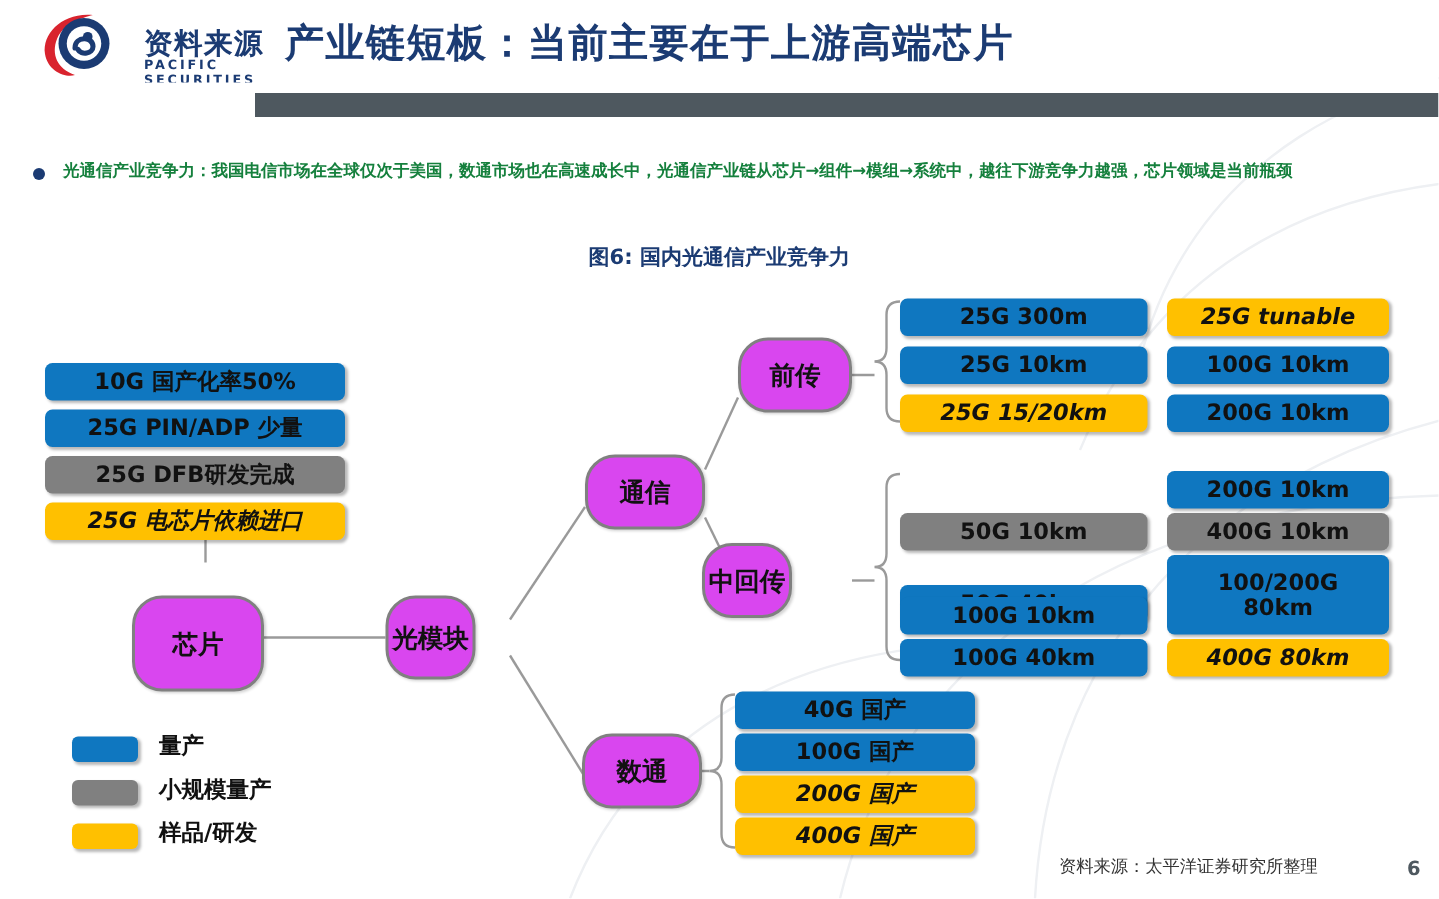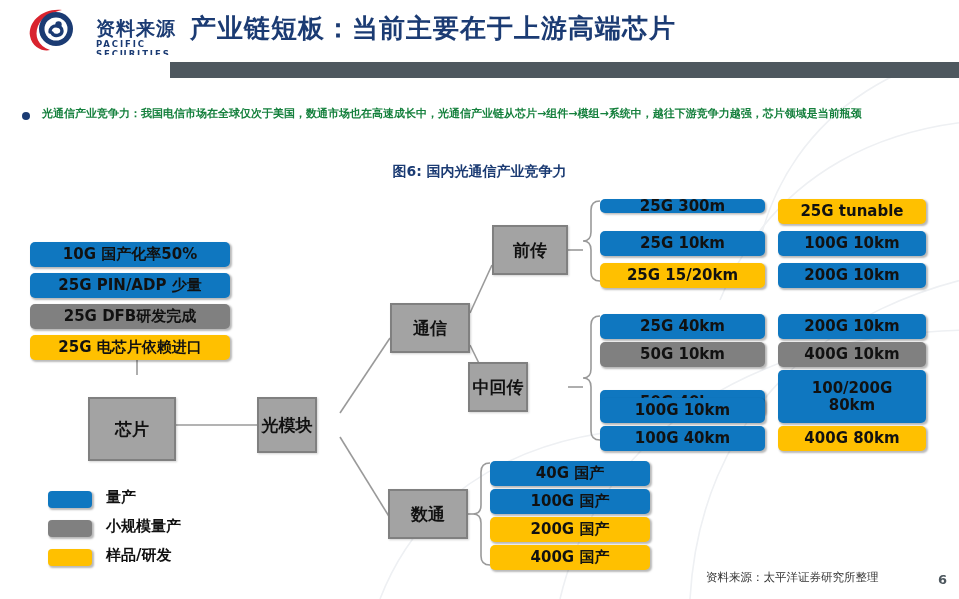--- a/index.html
+++ b/index.html
@@ -31,32 +31,32 @@
   .bullet-dot{position:absolute;left:0px;top:12px;width:8px;height:8px;border-radius:50%;background:#1b3b73;}
   .bullet-text{position:absolute;left:20px;top:0;width:860px;font-size:11px;font-weight:bold;color:#15803d;line-height:28px;}
 
   .figcap{position:absolute;left:0;top:163px;width:959px;text-align:center;font-size:14px;font-weight:bold;color:#1b3b73;}
 
   
   .diagram{position:absolute;left:0;top:185px;width:959px;height:390px;}
   .wires{position:absolute;left:0;top:0;width:959px;height:390px;}
 
   
-  .node{position:absolute;background:#a3a3a3;border:2px solid #808080;border-radius:0;
+  .node{position:absolute;background:#d946ef;border:2px solid #808080;border-radius:20px;
         display:flex;align-items:center;justify-content:center;
         font-size:17px;font-weight:bold;color:#111;box-sizing:border-box;
         box-shadow:1px 1px 2px rgba(0,0,0,.18);}
 
   
   .chip{position:absolute;border-radius:5px;display:flex;align-items:center;justify-content:center;
         font-size:15px;font-weight:bold;color:#111;text-align:center;box-sizing:border-box;
         box-shadow:1.5px 1.5px 2px rgba(0,0,0,.28);line-height:17px;}
   .chip.blue{background:#0f77c0;}
   .chip.gray{background:#808080;}
-  .chip.yellow{background:#ffc000;}
+  .chip.yellow{background:#ffc000;font-style:italic;}
 
   
   .legend{position:absolute;left:48px;top:302px;}
   .lg-row{position:relative;height:29px;}
   .lg-sw{position:absolute;left:0;top:4px;width:44px;height:17px;border-radius:4px;box-shadow:1.5px 1.5px 2px rgba(0,0,0,.28);}
   .lg-lb{position:absolute;left:58px;top:1px;font-size:15px;font-weight:bold;color:#111;white-space:nowrap;}
 
   
   .src{position:absolute;left:706px;top:570px;font-size:11.5px;color:#333;white-space:nowrap;}
   .pageno{position:absolute;right:12px;top:572px;font-size:13px;color:#4e585f;font-weight:bold;}
@@ -162,43 +162,40 @@
     <div class="chip blue" style="left:30px;top:88px;width:200px;height:25px;">
       <span>25G PIN/ADP 少量</span>
       </div>
     <div class="chip gray" style="left:30px;top:119px;width:200px;height:25px;">
       <span>25G DFB研发完成</span>
       </div>
     <div class="chip yellow" style="left:30px;top:150px;width:200px;height:25px;">
       <span>25G 电芯片依赖进口</span>
       </div>
 
-    <div class="chip blue" style="left:600px;top:14px;width:165px;height:14px;">
+    <div class="chip blue" style="left:600px;top:14px;width:165px;height:25px;">
       <span>25G 300m</span>
       </div>
     <div class="chip blue" style="left:600px;top:46px;width:165px;height:25px;">
       <span>25G 10km</span>
       </div>
     <div class="chip yellow" style="left:600px;top:78px;width:165px;height:25px;">
       <span>25G 15/20km</span>
       </div>
 
     <div class="chip yellow" style="left:778px;top:14px;width:148px;height:25px;">
       <span>25G tunable</span>
       </div>
     <div class="chip blue" style="left:778px;top:46px;width:148px;height:25px;">
       <span>100G 10km</span>
       </div>
     <div class="chip blue" style="left:778px;top:78px;width:148px;height:25px;">
       <span>200G 10km</span>
       </div>
 
-    <div class="chip blue" style="left:600px;top:129px;width:165px;height:25px;">
-      <span>25G 40km</span>
-      </div>
     <div class="chip gray" style="left:600px;top:157px;width:165px;height:25px;">
       <span>50G 10km</span>
       </div>
     <div class="chip blue" style="left:600px;top:185px;width:165px;height:25px;margin-top:20px;">
       <span>50G 40km</span>
       </div>
     <div class="chip blue" style="left:600px;top:213px;width:165px;height:25px;">
       <span>100G 10km</span>
       </div>
     <div class="chip blue" style="left:600px;top:241px;width:165px;height:25px;">

